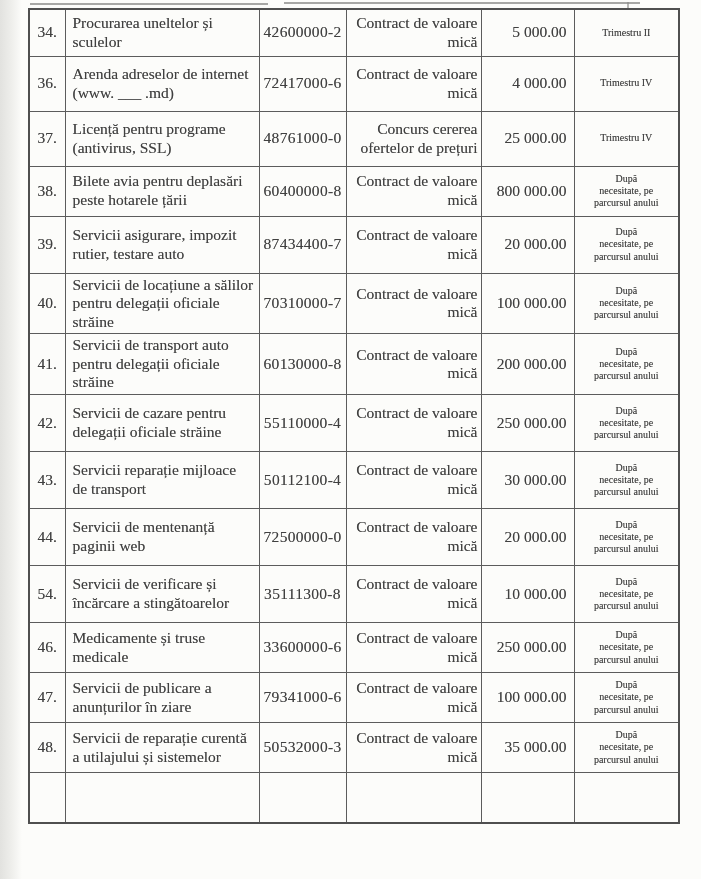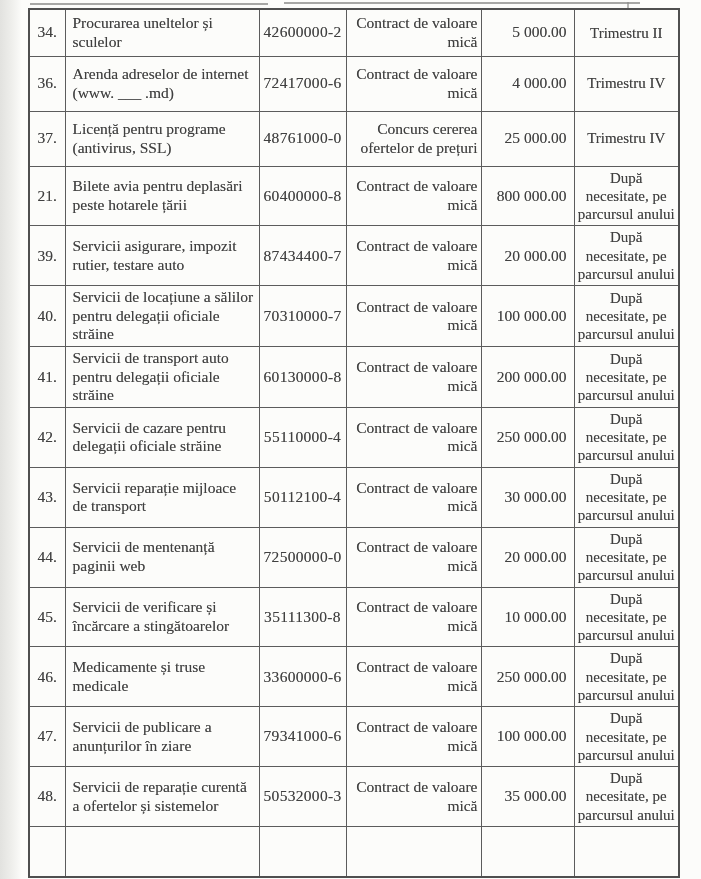--- a/index.html
+++ b/index.html
@@ -49,21 +49,21 @@
     text-shadow:0 0 .6px rgba(64,64,64,.5);
     padding:2px 3px;
   }
   table{border:2px solid #4f4f4f;}
 
   td.num{text-align:center;}
   td.desc{text-align:left;padding-left:7px;padding-right:4px;}
   td.cpv{text-align:center;letter-spacing:.3px;}
   td.proc{text-align:right;}
   td.amt{text-align:right;padding-right:7px;}
-  td.per{text-align:center;white-space:pre-line;font-size:15px;line-height:1.22;padding-left:1px;padding-right:1px;}
+  td.per{text-align:center;white-space:pre-line;font-size:10px;line-height:1.22;padding-left:1px;padding-right:1px;}
 
   
   tr:nth-child(1){height:47px;margin-top:37px;}
   tr:nth-child(2){height:55px;}
   tr:nth-child(3){height:55px;}
   tr:nth-child(4){height:50px;margin-left:32px;}
   tr:nth-child(n+5){height:57px;}
   tr:nth-child(n+12){height:50px;}
 
   
@@ -112,21 +112,21 @@
   </tr>
       <tr>
     <td class="num"><span>37.</span></td>
     <td class="desc"><span>Licență pentru programe (antivirus, SSL)</span></td>
     <td class="cpv"><span>48761000-0</span></td>
     <td class="proc"><span>Concurs cererea ofertelor de prețuri</span></td>
     <td class="amt"><span>25 000.00</span></td>
     <td class="per"><span>Trimestru IV</span></td>
   </tr>
       <tr>
-    <td class="num"><span>21.</span></td>
+    <td class="num"><span>38.</span></td>
     <td class="desc"><span>Bilete avia pentru deplasări peste hotarele țării</span></td>
     <td class="cpv"><span>60400000-8</span></td>
     <td class="proc"><span>Contract de valoare mică</span></td>
     <td class="amt"><span>800 000.00</span></td>
     <td class="per"><span>După
 necesitate, pe
 parcursul anului</span></td>
   </tr>
       <tr>
     <td class="num"><span>39.</span></td>
@@ -182,21 +182,21 @@
     <td class="num"><span>44.</span></td>
     <td class="desc"><span>Servicii de mentenanță paginii web</span></td>
     <td class="cpv"><span>72500000-0</span></td>
     <td class="proc"><span>Contract de valoare mică</span></td>
     <td class="amt"><span>20 000.00</span></td>
     <td class="per"><span>După
 necesitate, pe
 parcursul anului</span></td>
   </tr>
       <tr>
-    <td class="num"><span>45.</span></td>
+    <td class="num"><span>54.</span></td>
     <td class="desc"><span>Servicii de verificare și încărcare a stingătoarelor</span></td>
     <td class="cpv"><span>35111300-8</span></td>
     <td class="proc"><span>Contract de valoare mică</span></td>
     <td class="amt"><span>10 000.00</span></td>
     <td class="per"><span>După
 necesitate, pe
 parcursul anului</span></td>
   </tr>
       <tr>
     <td class="num"><span>46.</span></td>
@@ -213,21 +213,21 @@
     <td class="desc"><span>Servicii de publicare a anunțurilor în ziare</span></td>
     <td class="cpv"><span>79341000-6</span></td>
     <td class="proc"><span>Contract de valoare mică</span></td>
     <td class="amt"><span>100 000.00</span></td>
     <td class="per"><span>După
 necesitate, pe
 parcursul anului</span></td>
   </tr>
       <tr>
     <td class="num"><span>48.</span></td>
-    <td class="desc"><span>Servicii de reparație curentă a ofertelor și sistemelor</span></td>
+    <td class="desc"><span>Servicii de reparație curentă a utilajului și sistemelor</span></td>
     <td class="cpv"><span>50532000-3</span></td>
     <td class="proc"><span>Contract de valoare mică</span></td>
     <td class="amt"><span>35 000.00</span></td>
     <td class="per"><span>După
 necesitate, pe
 parcursul anului</span></td>
   </tr>
       <tr>
     <td class="num"></td>
     <td class="desc"></td>

